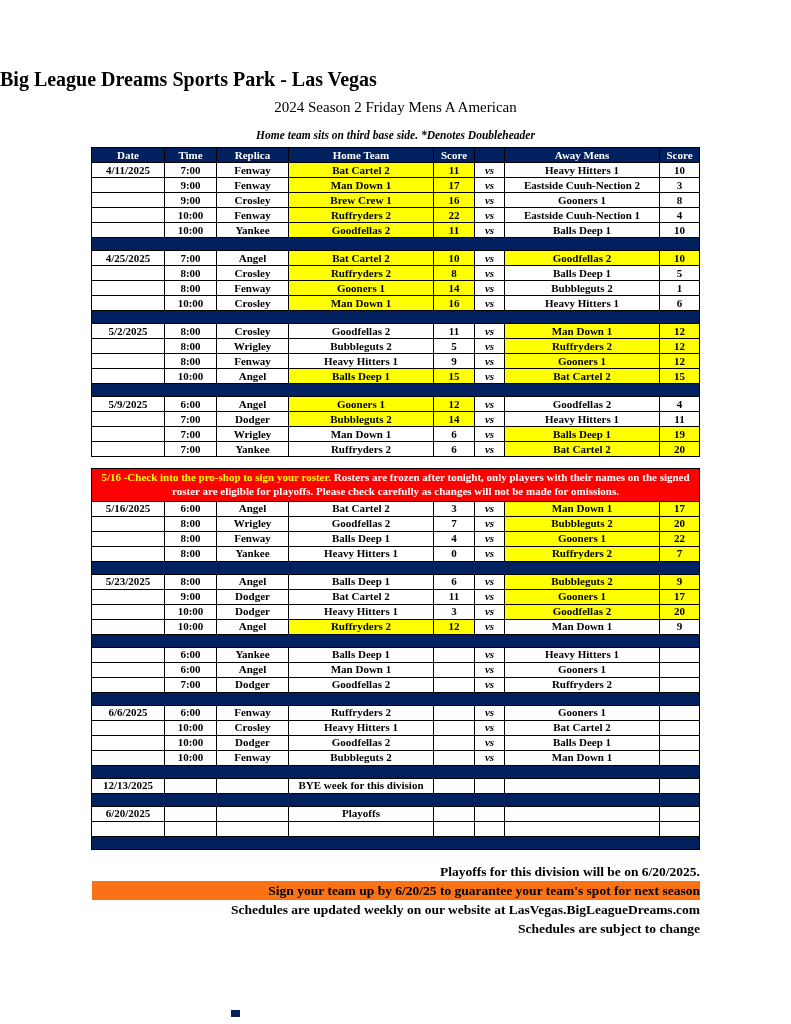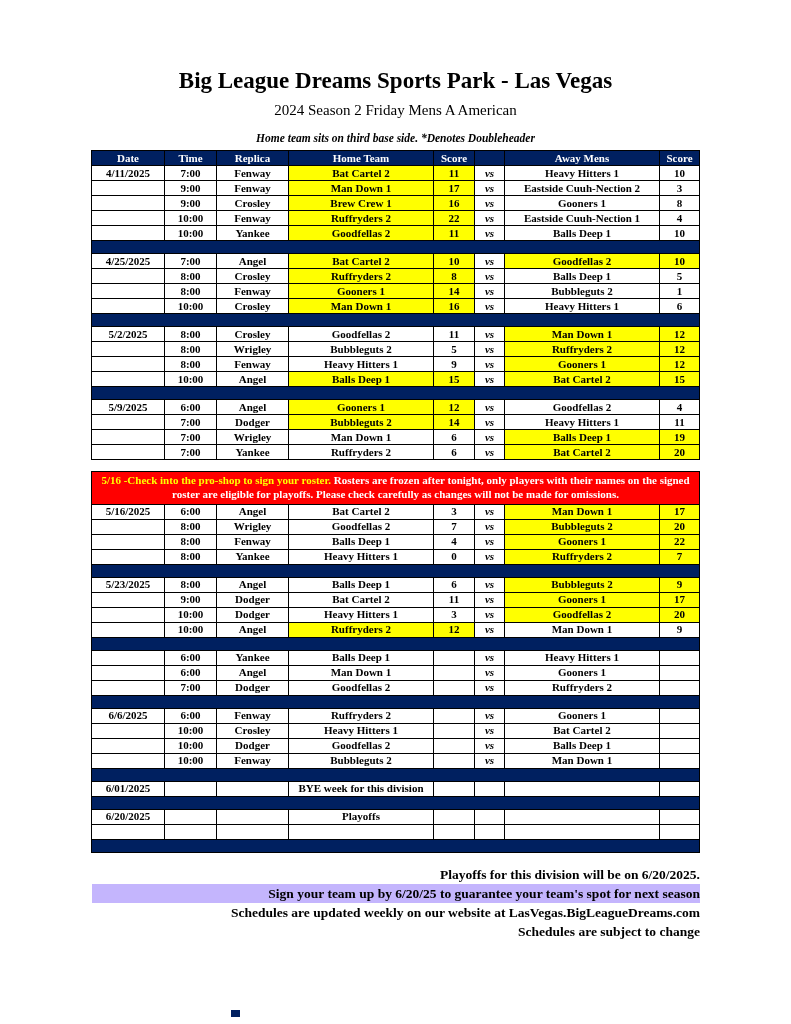--- a/index.html
+++ b/index.html
@@ -1,21 +1,21 @@
 <!DOCTYPE html>
 <html><head>
 <meta charset="utf-8">
 <style>
   * { box-sizing: border-box; }
   html, body { margin: 0; padding: 0; background: #ffffff; }
   .page {
     width: 791px; height: 1024px; background: #ffffff; color: #000000;
     font-family: "Liberation Serif", serif; position: relative; overflow: hidden;
   }
-  .title    { padding-top: 68px; text-align: center; font-weight: bold; font-size: 23px; }
+  .title    { padding-top: 68px; text-align: left; font-weight: bold; font-size: 20px; }
   .subtitle { text-align: center; font-weight: normal; font-size: 15px; margin-top: 8px; }
   .note     { text-align: center; font-weight: bold; font-style: italic; font-size: 11.5px; margin-top: 13px; }
 
   table.sched {
     width: 608px; margin: 6px auto 0; border-collapse: collapse;
     table-layout: fixed; font-size: 11px;
   }
   .sched th, .sched td {
     border: 1px solid #000; font-weight: bold; text-align: center;
     height: 15px; padding: 0 2px; overflow: hidden; white-space: nowrap; line-height: 1.15;
@@ -26,21 +26,21 @@
   td.banner {
     background: #FF0000; color: #ffffff; white-space: normal;
     height: auto; padding: 2px 8px; line-height: 1.25; margin-left: 48px;
   }
   .banner-hl { color: #FFFF00; }
   td.yl  { background: #FFFF00; }
   td.vs  { font-style: italic; }
 
   .footer { margin: 12px 0 0 92px; width: 608px; text-align: right; }
   .fl { font-weight: bold; font-size: 13.5px; line-height: 19px; }
-  .yellow-band { background: #c4b5fd; width: 608px; }
+  .yellow-band { background: #f97316; width: 608px; }
   .artifact { position: absolute; left: 231px; top: 1010px; width: 9px; height: 7px; background: #002060; }
 </style>
 </head>
 <body>
 
 <div class="page">
 
   <div class="title">Big League Dreams Sports Park - Las Vegas</div>
   <div class="subtitle">2024 Season 2 Friday Mens A American</div>
   <div class="note">Home team sits on third base side.  *Denotes Doubleheader</div>
@@ -410,21 +410,21 @@
           <td>Bubbleguts 2</td>
           <td></td>
           <td class="vs">vs</td>
           <td>Man Down 1</td>
           <td></td>
         </tr>
         <tr>
           <td class="sep" colspan="8"></td>
         </tr>
         <tr>
-          <td>6/01/2025</td>
+          <td>12/13/2025</td>
           <td></td>
           <td></td>
           <td>BYE week for this division</td>
           <td></td>
           <td class="vs"></td>
           <td></td>
           <td></td>
         </tr>
         <tr>
           <td class="sep" colspan="8"></td>

